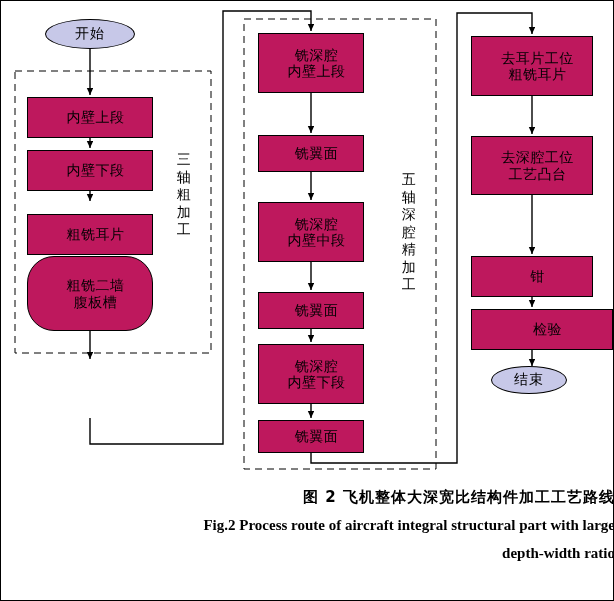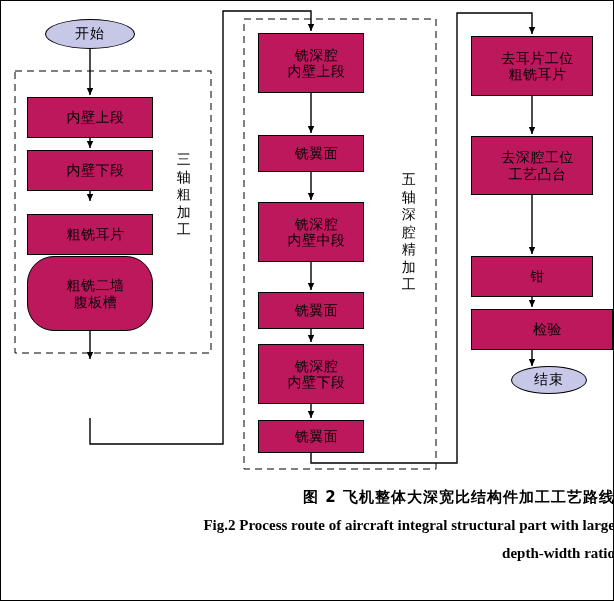--- a/index.html
+++ b/index.html
@@ -109,21 +109,21 @@
       <path d="M310,452 L310,462 L456,462 L456,12 L531,12 L531,33" fill="none" stroke="#000" stroke-width="1.4" marker-end="url(#arrow)"></path>
 
       <line x1="531" y1="95" x2="531" y2="133" stroke="#000" stroke-width="1.4" marker-end="url(#arrow)"></line>
       <line x1="531" y1="194" x2="531" y2="253" stroke="#000" stroke-width="1.4" marker-end="url(#arrow)"></line>
       <line x1="531" y1="296" x2="531" y2="306" stroke="#000" stroke-width="1.4" marker-end="url(#arrow)"></line>
       <line x1="531" y1="349" x2="531" y2="365" stroke="#000" stroke-width="1.4" marker-end="url(#arrow)"></line>
     </svg>
 
     <div class="terminal" style="left:44px;top:18px;width:90px;height:30px;">开始</div>
 
-    <div class="terminal" style="left:510px;top:365px;width:76px;height:28px;">结束</div>
+    <div class="terminal" style="left:490px;top:365px;width:76px;height:28px;">结束</div>
 
     <div class="node" style="left:26px;top:96px;width:126px;height:41px;">内壁上段</div>
     <div class="node" style="left:26px;top:149px;width:126px;height:41px;">内壁下段</div>
     <div class="node" style="left:26px;top:202px;width:126px;height:41px;margin-top:11px;">粗铣耳片</div>
     <div class="node" style="left:26px;top:255px;width:126px;height:75px;border-radius:27px;">粗铣二墙
 腹板槽</div>
 
     <div class="grouplabel" style="left:158px;top:150px;width:50px;">三
 轴
 粗

